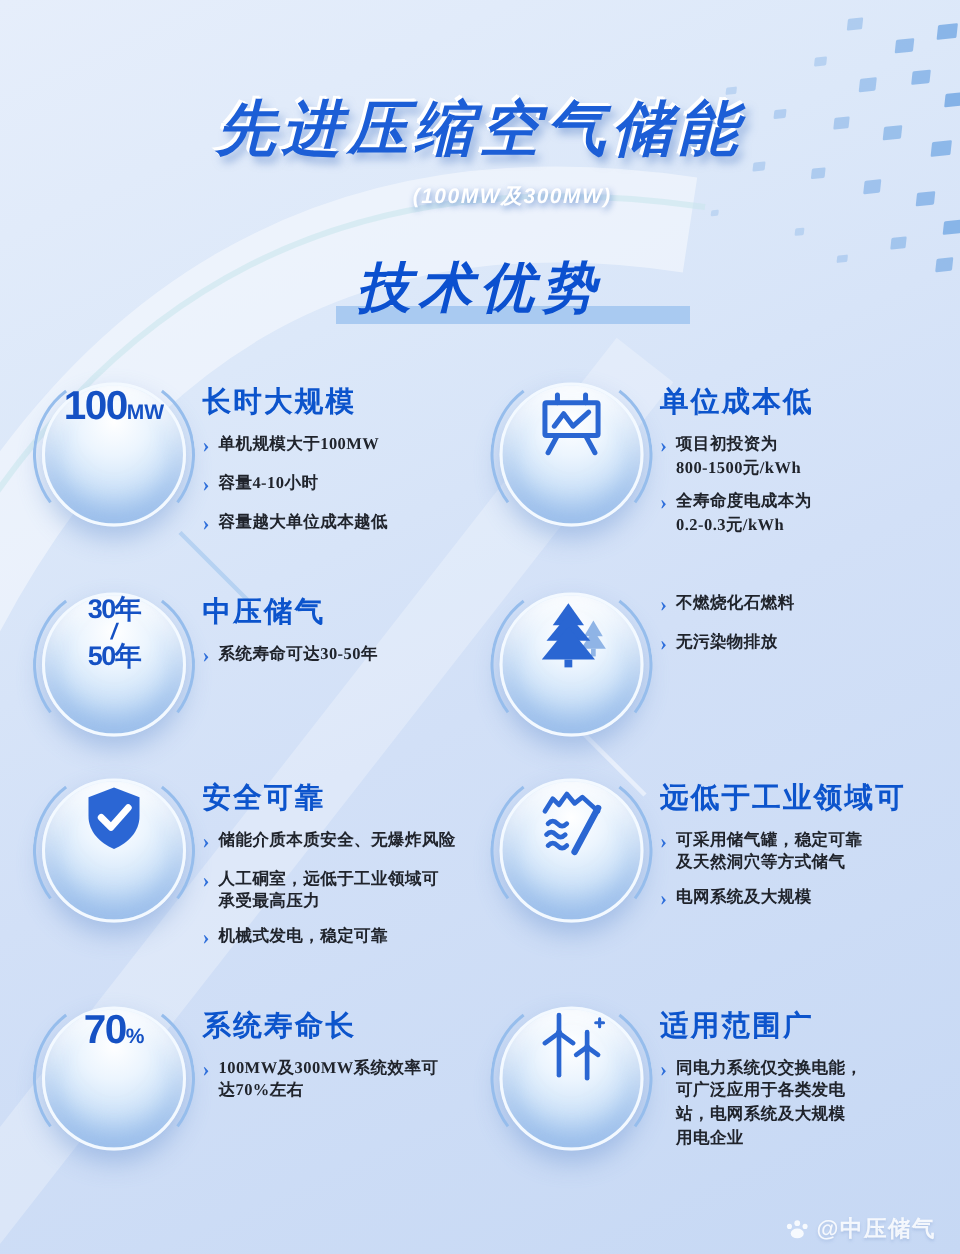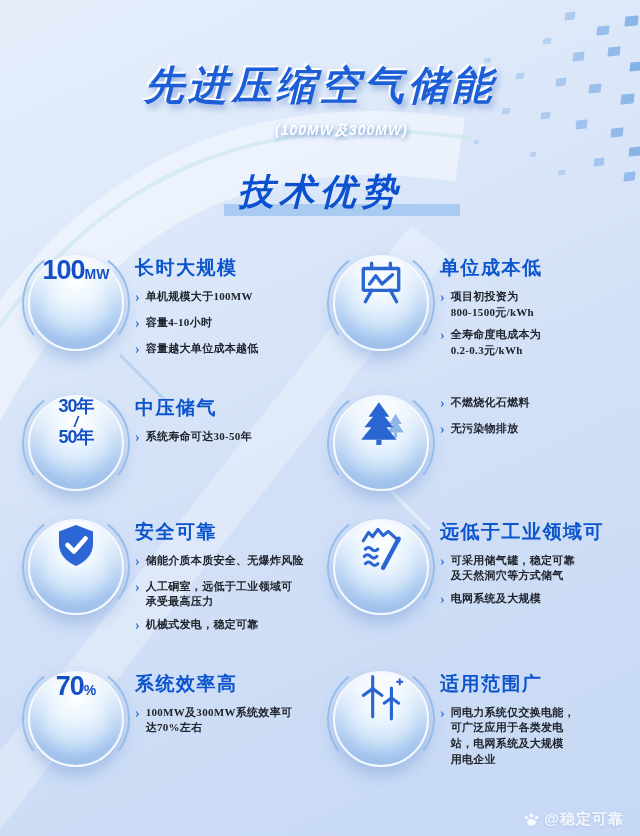--- a/index.html
+++ b/index.html
@@ -284,21 +284,21 @@
             </li>
         </ul>
       </div>
     </section>
 
     <section class="item">
       <div class="badge">
         <div class="badge-txt"><span class="big">70</span><span class="small">%</span></div>
       </div>
       <div class="body">
-        <h3 class="f-title">系统效率高</h3>
+        <h3 class="f-title">系统寿命长</h3>
         <ul class="blist">
           <li>
               <span class="arr">›</span>
               <span class="btxt">100MW及300MW系统效率可
 达70%左右</span>
             </li>
 
         </ul>
       </div>
     </section>
@@ -335,16 +335,16 @@
 
   <div class="wm">
     <svg width="17" height="17" viewBox="0 0 16 16">
       <g fill="rgba(255,255,255,.85)">
         <ellipse cx="8" cy="10.6" rx="4.1" ry="3.1"></ellipse>
         <circle cx="3.1" cy="6.2" r="1.6"></circle>
         <circle cx="8" cy="4.2" r="1.8"></circle>
         <circle cx="12.9" cy="6.2" r="1.6"></circle>
       </g>
     </svg>
-    <span>@稳定可靠</span>
+    <span>@中压储气</span>
   </div>
 
 </div>
 
 </body></html>

